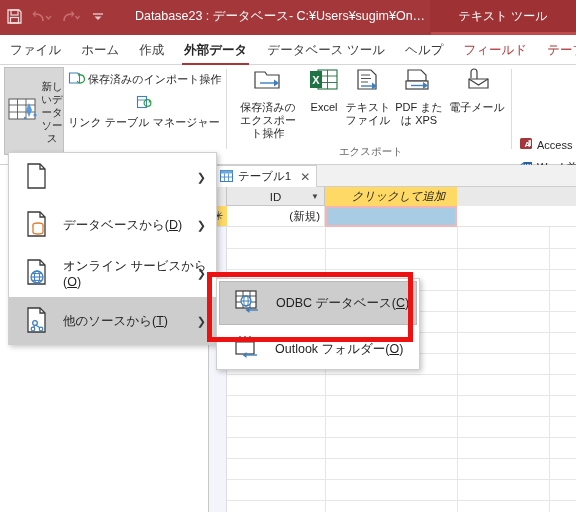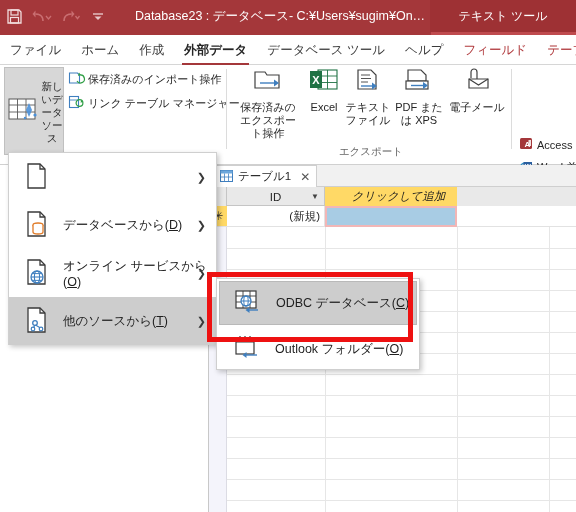--- a/index.html
+++ b/index.html
@@ -289,21 +289,21 @@
     <div class="smallitem" style="left:68px; top:6px;">
       <span>
         <svg width="16" height="14" viewBox="0 0 16 14">
           <path d="M1.5 2 h8 l2 2 v8 h-10 z" fill="none" stroke="#3f7fbf" stroke-width="1.1"></path>
           <path d="M12 4 a4 4 0 1 1 -3 6" fill="none" stroke="#2f9e44" stroke-width="1.2"></path>
           <path d="M11 1.5 l2 2.5 l-3 1 z" fill="#2f9e44"></path>
         </svg>
       </span>
       <span>保存済みのインポート操作</span>
     </div>
-    <div class="smallitem" style="left:68px; top:30px;">
+    <div class="smallitem" style="left:68px; top:30px;flex-direction:column;">
       <span>
         <svg width="16" height="14" viewBox="0 0 16 14">
           <rect x="1.5" y="1.5" width="9" height="11" fill="none" stroke="#3f7fbf" stroke-width="1.1"></rect>
           <line x1="1.5" y1="5" x2="10.5" y2="5" stroke="#3f7fbf" stroke-width="0.9"></line>
           <circle cx="11.5" cy="8" r="3.4" fill="none" stroke="#2f9e44" stroke-width="1.2"></circle>
           <path d="M13.5 5 l1.3 2.2 l-2.4 0.4 z" fill="#2f9e44"></path>
         </svg>
       </span>
       <span>リンク テーブル マネージャー</span>
     </div>

